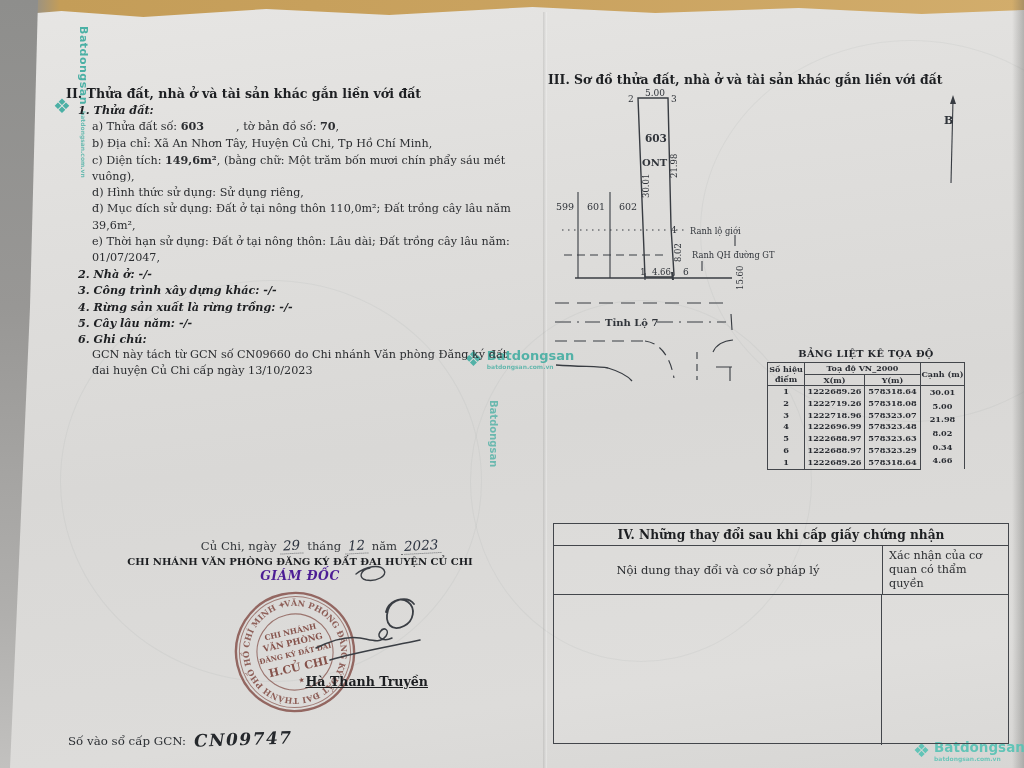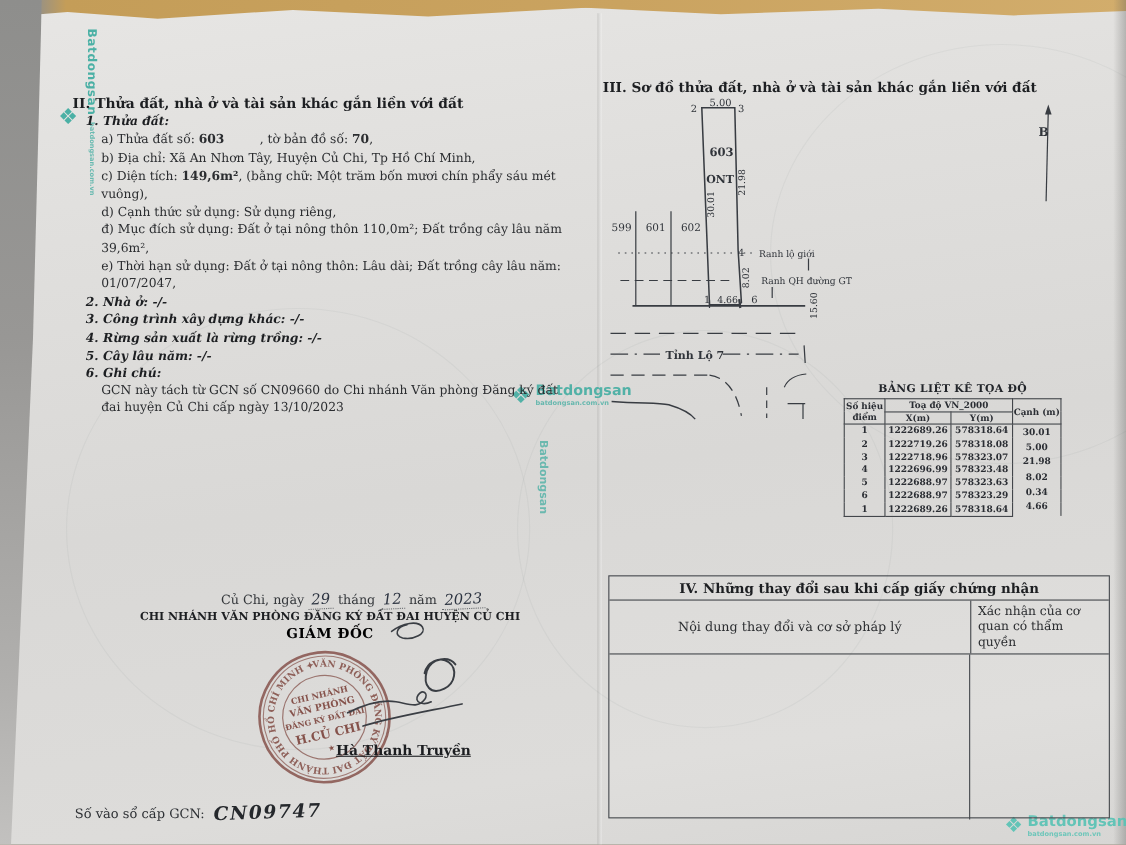--- a/index.html
+++ b/index.html
@@ -24,21 +24,21 @@
   .sec2{position:absolute;left:66px;top:86px;width:447px;font-size:11.2px;line-height:16.2px;}
   .sec2 .ln{white-space:normal;}
   .sec2 .h{font-weight:bold;font-size:12.6px;color:#1d1f22;}
   .sec2 .sub{font-weight:bold;font-style:italic;padding-left:12px;color:#1d1f22;}
   .sec2 .item,.sec2 .note,.sec2 .cont{padding-left:26px;}
   
   .sigblock{position:absolute;left:120px;top:537px;width:360px;text-align:center;}
   .sig-date{font-size:11.6px;margin-left:42px;color:#33363a;}
   .hw{font-style:italic;font-size:13.5px;color:#2c3340;border-bottom:1px dotted #6a6d70;padding:0 3px;transform:rotate(-3deg);display:inline-block;}
   .sig-office{font-weight:bold;font-size:10px;margin-top:2px;color:#1c1e21;}
-  .sig-title{font-weight:bold;font-size:12.4px;margin-top:1px;color:#000000;letter-spacing:.5px;}
+  .sig-title{font-weight:bold;font-size:12.4px;margin-top:1px;color:#4c1d95;letter-spacing:.5px;font-style:italic;}
   .sig-name{position:absolute;left:178px;top:674px;width:250px;text-align:right;
             font-weight:bold;font-size:12.6px;color:#1c1e21;text-decoration:underline;}
   .stampwrap{position:absolute;left:231px;top:591px;width:128px;height:122px;transform:rotate(-13deg);opacity:.88;}
   .sigsvg{position:absolute;left:296px;top:552px;width:180px;height:130px;}
   .footer{position:absolute;left:68px;top:729px;font-size:11.8px;color:#2e3135;}
   .footer .hwval{font-size:17px;font-style:italic;letter-spacing:1.5px;color:#25282c;
                  display:inline-block;transform:rotate(-2deg);margin-left:4px;font-weight:bold;}
   
   .sec3-h{position:absolute;left:548px;top:72px;width:465px;font-weight:bold;font-size:12.4px;color:#1d1f22;}
   .diagram{position:absolute;left:545px;top:88px;}
@@ -119,21 +119,21 @@
           <div class="t2">batdongsan.com.vn</div>
       </span>
   </div>
 
   <div class="sec2">
       <div class="ln h"><span style="font-weight: bold;">II. Thửa đất, nhà ở và tài sản khác gắn liền với đất</span></div>
       <div class="ln sub"><span style="font-weight: bold;">1. Thửa đất:</span></div>
       <div class="ln item"><span>a) Thửa đất số: </span><span style="font-weight: bold;">603</span><span>&nbsp;&nbsp;&nbsp;&nbsp;&nbsp;&nbsp;&nbsp;&nbsp;&nbsp;, tờ bản đồ số: </span><span style="font-weight: bold;">70</span><span>,</span></div>
       <div class="ln item"><span>b) Địa chỉ: Xã An Nhơn Tây, Huyện Củ Chi, Tp Hồ Chí Minh,</span></div>
       <div class="ln item"><span>c) Diện tích: </span><span style="font-weight: bold;">149,6m²</span><span>, (bằng chữ: Một trăm bốn mươi chín phẩy sáu mét vuông),</span></div>
-      <div class="ln item"><span>d) Cạnh thức sử dụng: Sử dụng riêng,</span></div>
+      <div class="ln item"><span>d) Hình thức sử dụng: Sử dụng riêng,</span></div>
       <div class="ln item"><span>đ) Mục đích sử dụng: Đất ở tại nông thôn 110,0m²; Đất trồng cây lâu năm 39,6m²,</span></div>
       <div class="ln item"><span>e) Thời hạn sử dụng: Đất ở tại nông thôn: Lâu dài; Đất trồng cây lâu năm:</span></div>
       <div class="ln cont"><span>01/07/2047,</span></div>
       <div class="ln sub"><span style="font-weight: bold;">2. Nhà ở: -/-</span></div>
       <div class="ln sub"><span style="font-weight: bold;">3. Công trình xây dựng khác: -/-</span></div>
       <div class="ln sub"><span style="font-weight: bold;">4. Rừng sản xuất là rừng trồng: -/-</span></div>
       <div class="ln sub"><span style="font-weight: bold;">5. Cây lâu năm: -/-</span></div>
       <div class="ln sub"><span style="font-weight: bold;">6. Ghi chú:</span></div>
       <div class="ln note"><span>GCN này tách từ GCN số CN09660 do Chi nhánh Văn phòng Đăng ký đất đai huyện Củ Chi cấp ngày 13/10/2023</span></div>
     </div>

